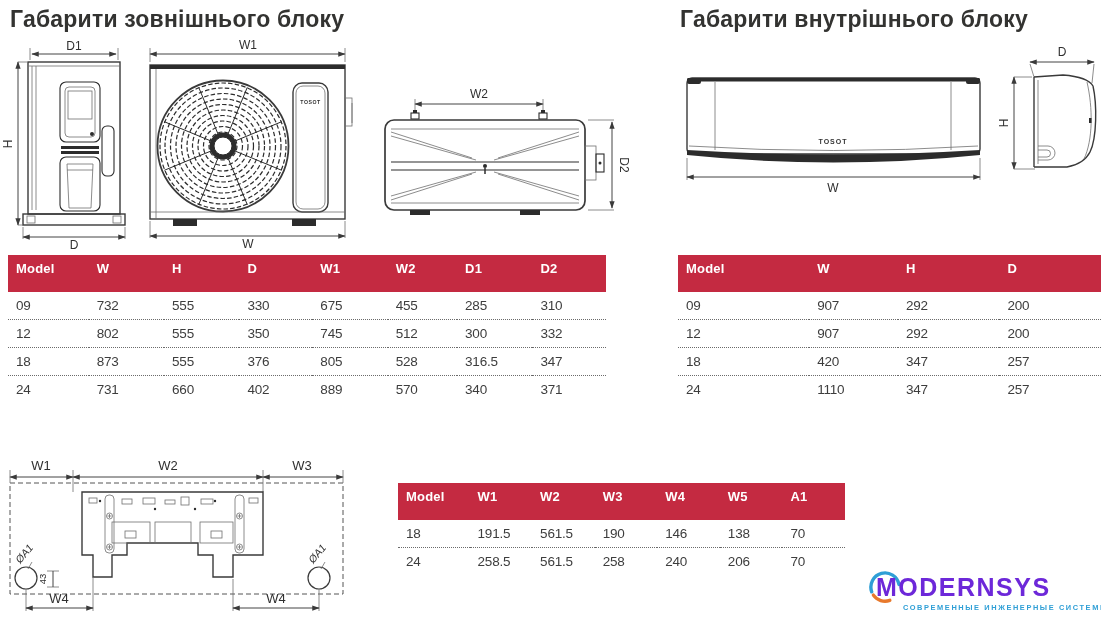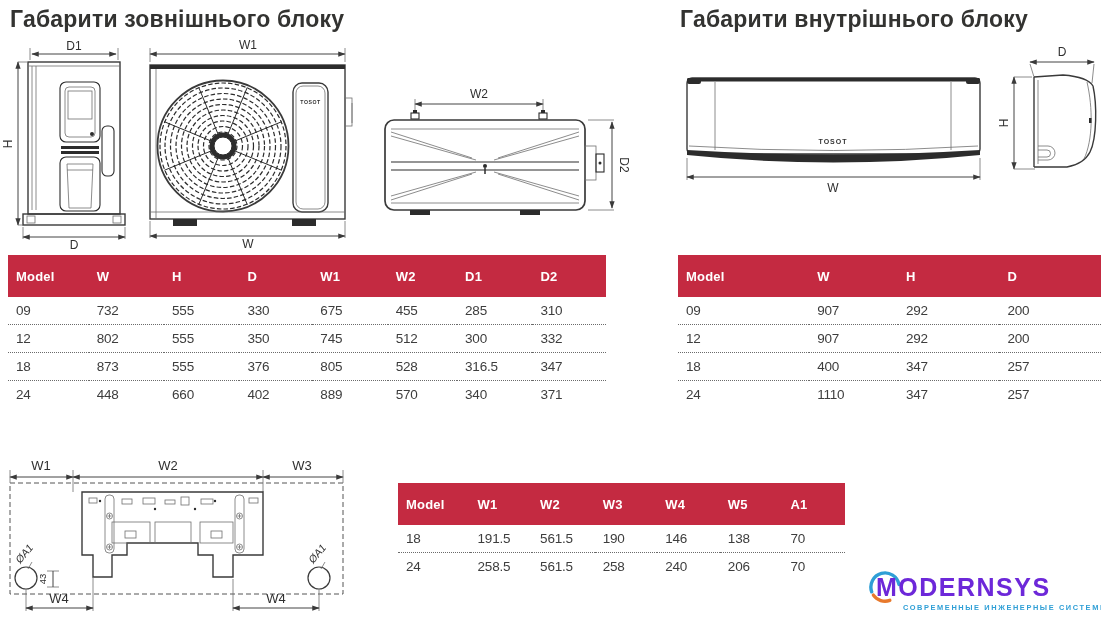--- a/index.html
+++ b/index.html
@@ -1,20 +1,20 @@
 <!DOCTYPE html>
 <html><head>
 <meta charset="utf-8">
 <style>
   html,body{margin:0;padding:0;background:#fff}
   .page{position:relative;width:1101px;height:617px;background:#fff;overflow:hidden;
         font-family:"Liberation Sans",sans-serif;color:#3c3c3c}
   .sec-title{position:absolute;font-size:23px;font-weight:800;color:#333331;letter-spacing:.2px;white-space:nowrap}
   table.dims{position:absolute;border-collapse:collapse;table-layout:fixed;font-size:13px;color:#3d3d3d}
-  table.dims th{background:#c42a41;color:#fff;font-weight:700;text-align:left;padding:0 0 0 8px;height:42px;font-size:13px;letter-spacing:.2px}
+  table.dims th{background:#c42a41;color:#fff;font-weight:700;text-align:left;padding:0 0 11px 8px;height:26px;font-size:13px;letter-spacing:.2px}
   table.dims td{padding:0 0 0 8px;height:27px;border-bottom:1px dotted #6a6a6a;text-align:left;letter-spacing:-.2px;font-size:13.5px}
   table.dims tr:last-child td{border-bottom:none}
   svg.dwg{position:absolute;overflow:visible}
   .s{stroke:#3a3a3a;stroke-width:1.4;fill:none}
   .s2{stroke:#2c2c2c;stroke-width:1.1;fill:none}
   .thin{stroke:#6f6f6f;stroke-width:.8;fill:none}
   .dim{stroke:#444;stroke-width:1;fill:none}
   .dash{stroke:#555;stroke-width:1;fill:none;stroke-dasharray:5 3}
   .dark{fill:#2c2c2c;stroke:none}
   .dimtxt{font:12px "Liberation Sans",sans-serif;fill:#2f2f2f}
@@ -310,21 +310,21 @@
         <td>873</td>
         <td>555</td>
         <td>376</td>
         <td>805</td>
         <td>528</td>
         <td>316.5</td>
         <td>347</td>
       </tr>
       <tr>
         <td>24</td>
-        <td>448</td>
+        <td>731</td>
         <td>660</td>
         <td>402</td>
         <td>889</td>
         <td>570</td>
         <td>340</td>
         <td>371</td>
       </tr>
     </tbody>
   </table>
 
@@ -351,21 +351,21 @@
         <td>200</td>
       </tr>
       <tr>
         <td>12</td>
         <td>907</td>
         <td>292</td>
         <td>200</td>
       </tr>
       <tr>
         <td>18</td>
-        <td>400</td>
+        <td>420</td>
         <td>347</td>
         <td>257</td>
       </tr>
       <tr>
         <td>24</td>
         <td>1110</td>
         <td>347</td>
         <td>257</td>
       </tr>
     </tbody>

